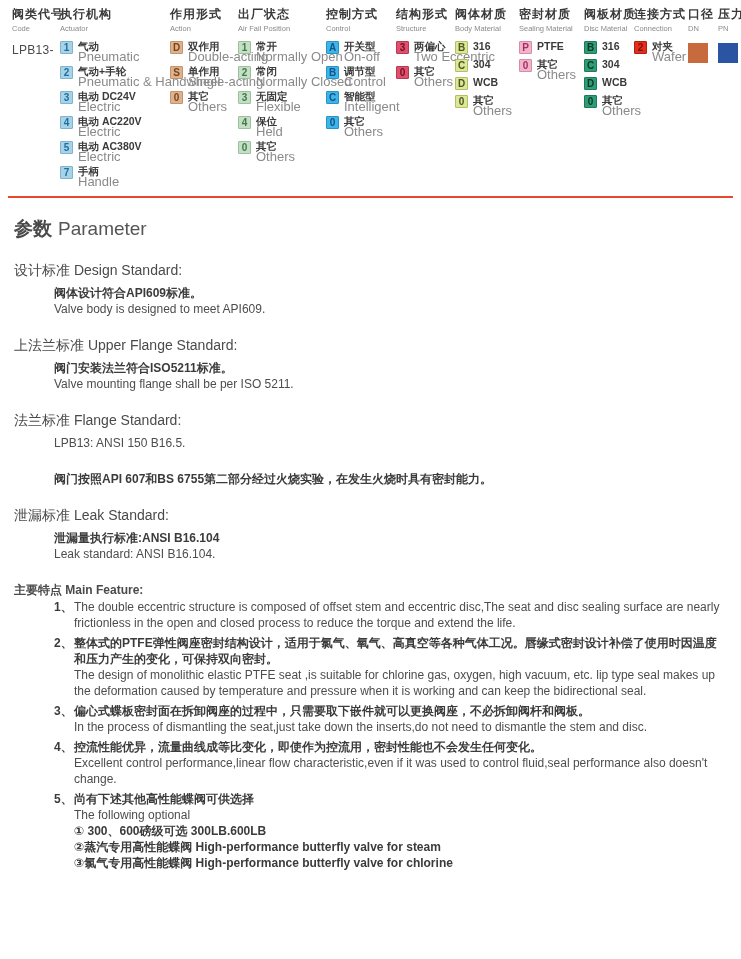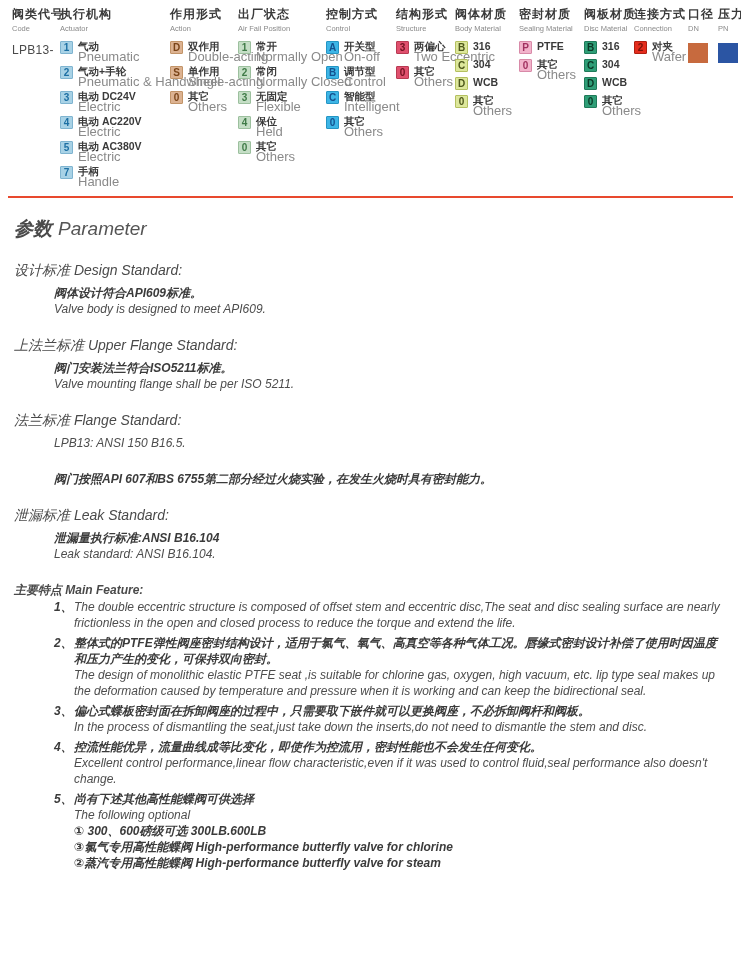--- a/index.html
+++ b/index.html
@@ -26,21 +26,21 @@
     font-size:10px; font-weight:bold; text-align:center; line-height:12px;
     border-width:1px; border-style:solid; border-radius:1px;
   }
   .item-labels { min-width:0; }
   .item-labels .icn { font-size:10.5px; font-weight:bold; color:#3a3a3a; line-height:11px; white-space:nowrap; }
   .item-labels .ien { font-size:13px; color:#8a8a8a; line-height:8px; white-space:nowrap; margin-top:1px;}
   .swatch { width:20px; height:20px; margin-top:10px; }
   
   .divider { border:none; border-top:2px solid #e8492e; margin:6px 8px 0 8px; }
   
-  .param-wrap { padding:18px 14px 0 14px;font-style:italic; }
+  .param-wrap { padding:18px 14px 0 14px; }
   .param-heading { font-size:19px; color:#4a4a4a; margin-bottom:20px; }
   .param-heading .pcn { font-weight:600; margin-right:6px; }
   .param-heading .pen { font-weight:400; color:#555; }
   .section { margin-bottom:20px; }
   .section-title { font-size:14px; color:#4a4a4a; font-weight:500; margin-bottom:5px; }
   .section-line { font-size:12px; line-height:16px; margin-left:40px; color:#4d4d4d; }
   .section-line.cn { font-weight:600; color:#3b3b3b; }
   
   .mf-title { font-size:12px; color:#4a4a4a; font-weight:600; }
   .mf-item { display:flex; margin-left:40px; margin-bottom:4px; }
@@ -403,20 +403,20 @@
             <div class="mf-cn">控流性能优异，流量曲线成等比变化，即使作为控流用，密封性能也不会发生任何变化。</div>
             <div class="mf-en">Excellent control performance,linear flow characteristic,even if it was used to control fluid,seal performance also doesn't change.</div>
           </div>
         </div>
         <div class="mf-item">
           <div class="mf-num">5、</div>
           <div class="mf-body">
             <div class="mf-cn">尚有下述其他高性能蝶阀可供选择</div>
             <div class="mf-en">The following optional</div>
             <div class="mf-sub cn">① 300、600磅级可选 300LB.600LB</div>
+            <div class="mf-sub cn">②蒸汽专用高性能蝶阀 High-performance butterfly valve for steam</div>
             <div class="mf-sub cn">③氯气专用高性能蝶阀 High-performance butterfly valve for chlorine</div>
-            <div class="mf-sub cn">②蒸汽专用高性能蝶阀 High-performance butterfly valve for steam</div>
           </div>
         </div>
       </div>
   </div>
 
 </div>
 
 </body></html>

